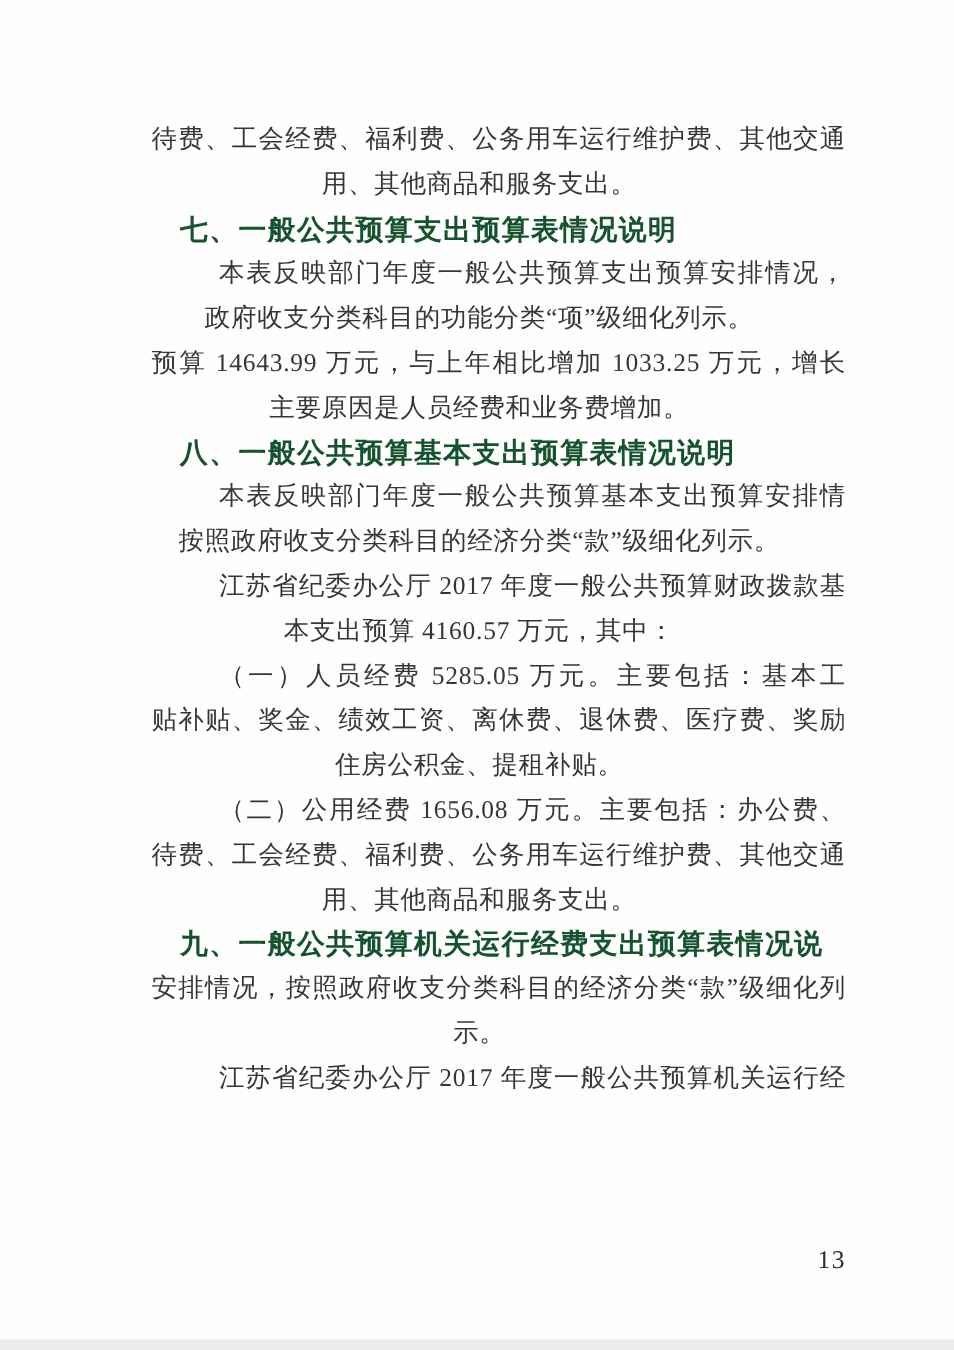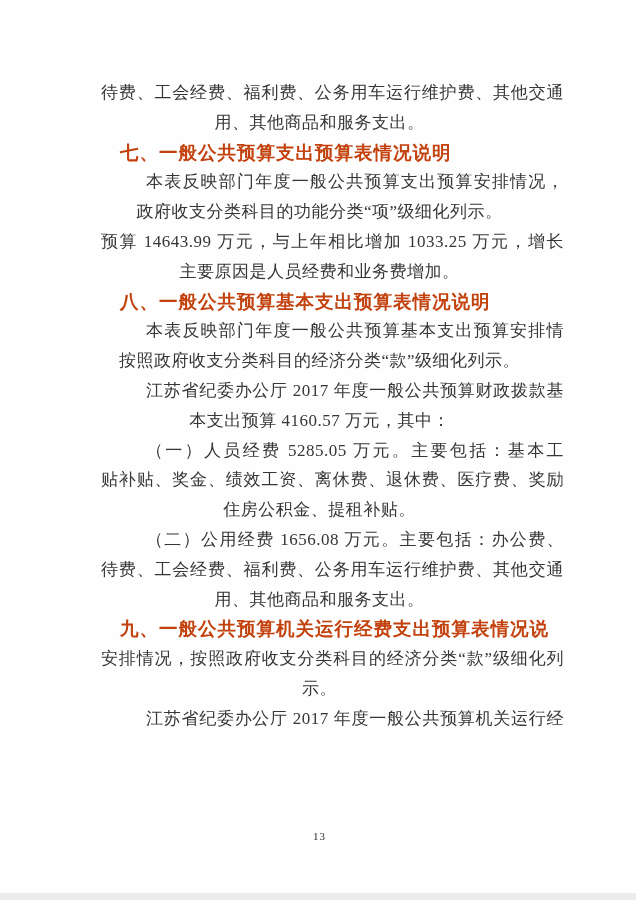--- a/index.html
+++ b/index.html
@@ -37,32 +37,32 @@
     text-justify: inter-character;
     margin-left: 26px;
   }
   .ind {
     padding-left: 45px;
   }
   .h {
     font-family: "Liberation Sans", "DejaVu Sans", sans-serif;
     font-weight: bold;
     font-size: 18.5px;
-    color: #c2410c;
+    color: #14532d;
     letter-spacing: 1px;
     text-align: left;
     text-align-last: left;
   }
   .footer {
     position: absolute;
     left: 75px;
     width: 489px;
     top: 830px;
-    text-align: center;
-    font-size: 11px;
+    text-align: right;
+    font-size: 17px;
     color: #2e2e2e;
     letter-spacing: 1px;
   }
   .scan-edge {
     position: absolute;
     left: 0;
     right: 0;
     bottom: 0;
     height: 7px;
     background: #ececec;

